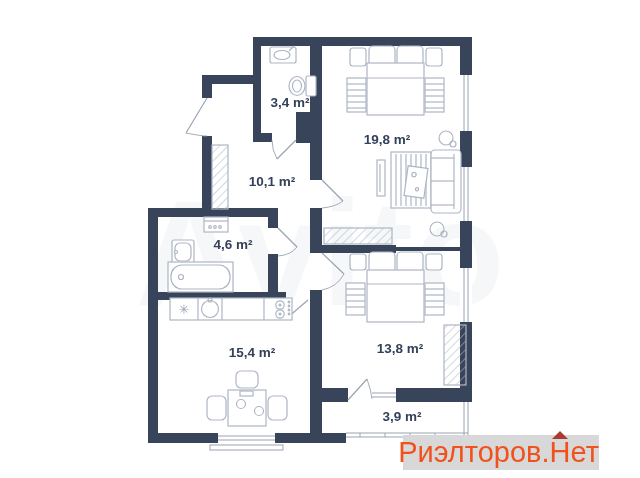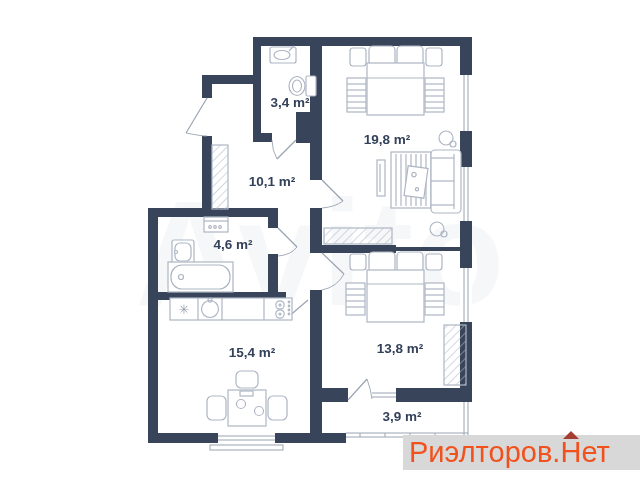--- a/index.html
+++ b/index.html
@@ -3,22 +3,22 @@
 <meta charset="utf-8">
 <style>
   html,body{margin:0;padding:0;background:#fff;}
   .stage{position:relative;width:640px;height:478px;background:#ffffff;overflow:hidden;
          font-family:"Liberation Sans",sans-serif;}
   .plan-svg{position:absolute;left:0;top:0;}
   .room-label{font-family:"Liberation Sans",sans-serif;font-size:13.5px;font-weight:700;
               fill:#33415a;text-anchor:middle;}
   .wm-avito{font-family:"Liberation Sans",sans-serif;font-size:150px;font-weight:700;
             fill:#6f7c92;opacity:0.055;text-anchor:middle;}
-  .brand-band{position:absolute;left:403px;top:435px;width:237px;height:35px;
-              background:#d8d8d8;display:flex;align-items:center;}
+  .brand-band{position:absolute;left:403px;top:435px;width:196px;height:35px;
+              background:#d8d8d8;display:flex;align-items:center;justify-content:flex-end;}
   .brand-text{font-size:29px;line-height:1;color:#f0511d;white-space:nowrap;
               padding-left:6px;display:flex;align-items:baseline;}
   .roofed{position:relative;display:inline-block;}
   .roof{position:absolute;left:50%;top:-7px;transform:translateX(-50%);
         width:0;height:0;border-left:8px solid transparent;border-right:8px solid transparent;
         border-bottom:8px solid #a63d30;}
 </style>
 </head>
 <body>
 

